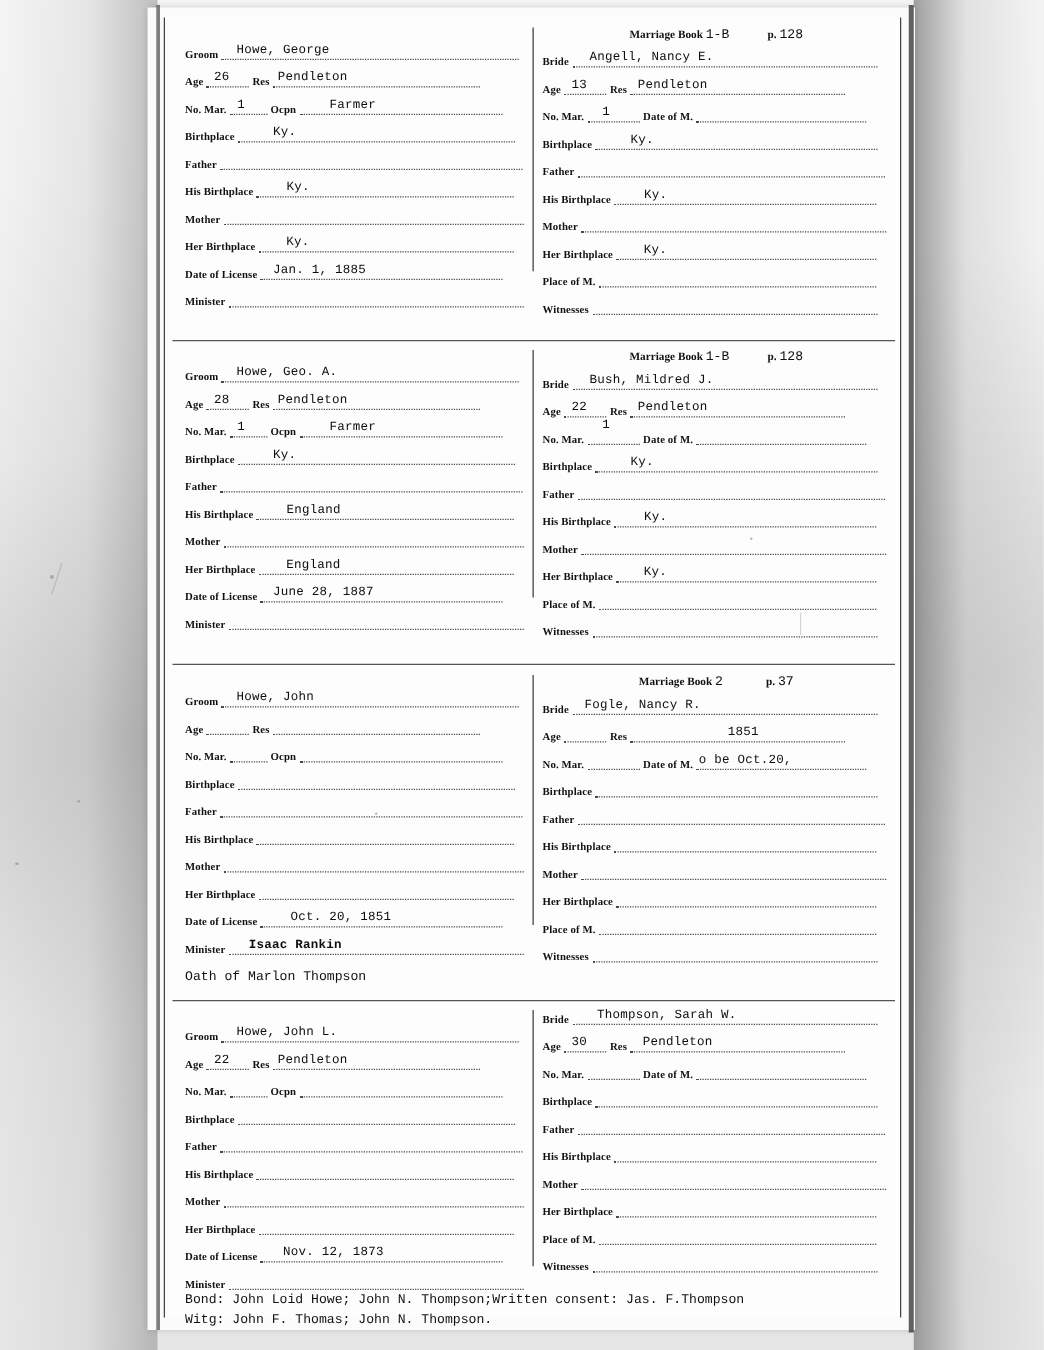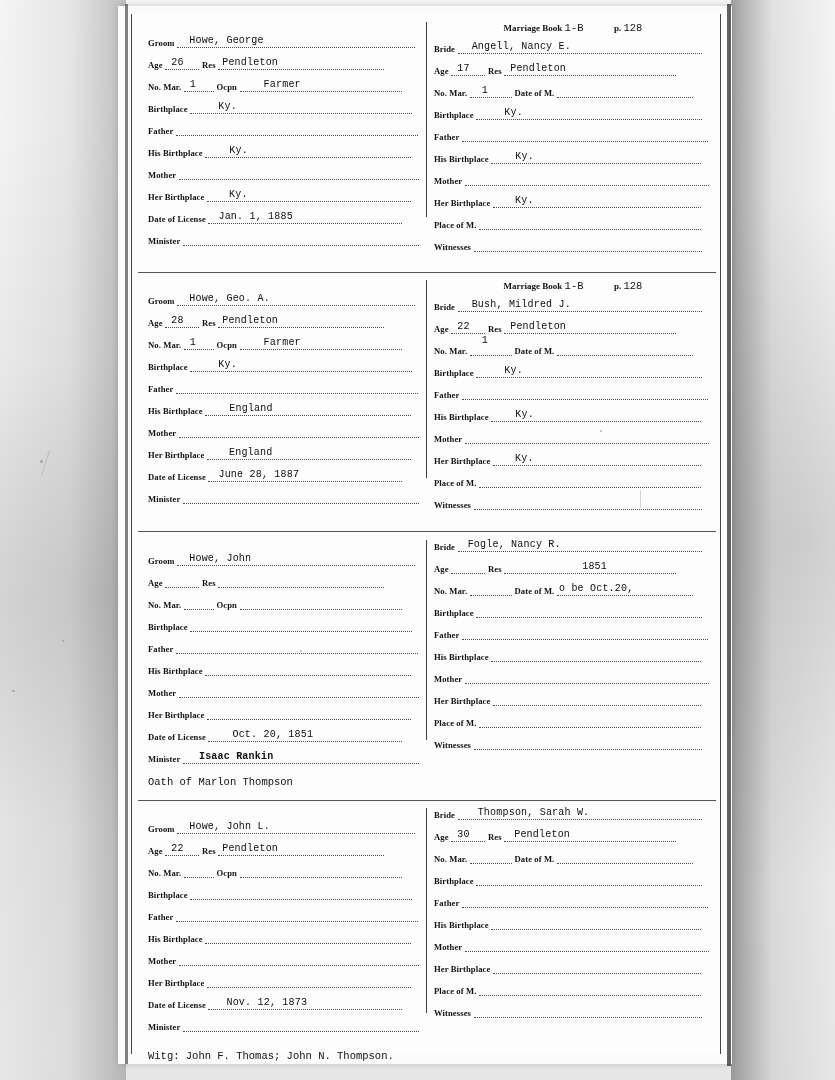--- a/index.html
+++ b/index.html
@@ -209,21 +209,21 @@
       <span style="display:inline-block;width:26px;"></span>
       <span>p.</span>
       <span class="mb-val">128</span>
     </div>
     <div class="row">
       <span class="lbl">Bride</span>
       <span class="dots" style="width:244px;"><span class="val" style="left:14px;">Angell, Nancy E.</span></span>
     </div>
     <div class="row2">
       <span class="lbl">Age</span>
-      <span class="dots seg" style="width:34px;"><span class="val" style="left:6px;">17</span></span>
+      <span class="dots seg" style="width:34px;"><span class="val" style="left:6px;">13</span></span>
       <span class="lbl">Res</span>
       <span class="dots seg" style="width:172px;"><span class="val" style="left:6px;">Pendleton</span></span>
     </div>
     <div class="row2">
       <span class="lbl">No. Mar.</span>
       <span class="dots seg" style="width:42px;"><span class="val" style="left:12px;">1</span></span>
       <span class="lbl">Date of M.</span>
       <span class="dots seg" style="width:136px;"><span class="val" style="left:6px;"></span></span>
     </div>
     <div class="row">
@@ -411,20 +411,27 @@
       <span class="dots" style="width:194px;"><span class="val" style="left:24px;">Oct. 20, 1851</span></span>
     </div>
     <div class="row">
       <span class="lbl">Minister</span>
       <span class="dots" style="width:236px;"><span class="val" style="left:16px;font-weight:bold;">Isaac Rankin</span></span>
     </div>
     <div class="note" style="left:0;top:222px;">Oath of Marlon Thompson</div>
   </div>
 
   <div class="col col-right" style="top:0;">
+    <div class="mb-title">
+      <span>Marriage Book</span>
+      <span class="mb-val">2</span>
+      <span style="display:inline-block;width:30px;"></span>
+      <span>p.</span>
+      <span class="mb-val">37</span>
+    </div>
     <div class="row">
       <span class="lbl">Bride</span>
       <span class="dots" style="width:244px;"><span class="val" style="left:10px;">Fogle, Nancy R.</span></span>
     </div>
     <div class="row2">
       <span class="lbl">Age</span>
       <span class="dots seg" style="width:34px;"></span>
       <span class="lbl">Res</span>
       <span class="dots seg" style="width:172px;"><span class="val" style="left:78px;">1851</span></span>
     </div>
@@ -508,20 +515,21 @@
       <span class="dots" style="width:204px;"><span class="val" style="left:22px;"></span></span>
     </div>
     <div class="row">
       <span class="lbl">Date of License</span>
       <span class="dots" style="width:194px;"><span class="val" style="left:18px;">Nov. 12, 1873</span></span>
     </div>
     <div class="row">
       <span class="lbl">Minister</span>
       <span class="dots" style="width:236px;"><span class="val" style="left:16px;"></span></span>
     </div>
+    <div class="note" style="left:0;top:212px;">Bond:  John Loid Howe; John N. Thompson;Written consent: Jas. F.Thompson</div>
     <div class="note" style="left:0;top:228px;">Witg:  John F. Thomas; John N. Thompson.</div>
   </div>
 
   <div class="col col-right" style="top:0;">
     <div class="row">
       <span class="lbl">Bride</span>
       <span class="dots" style="width:244px;"><span class="val" style="left:20px;">Thompson, Sarah W.</span></span>
     </div>
     <div class="row2">
       <span class="lbl">Age</span>

